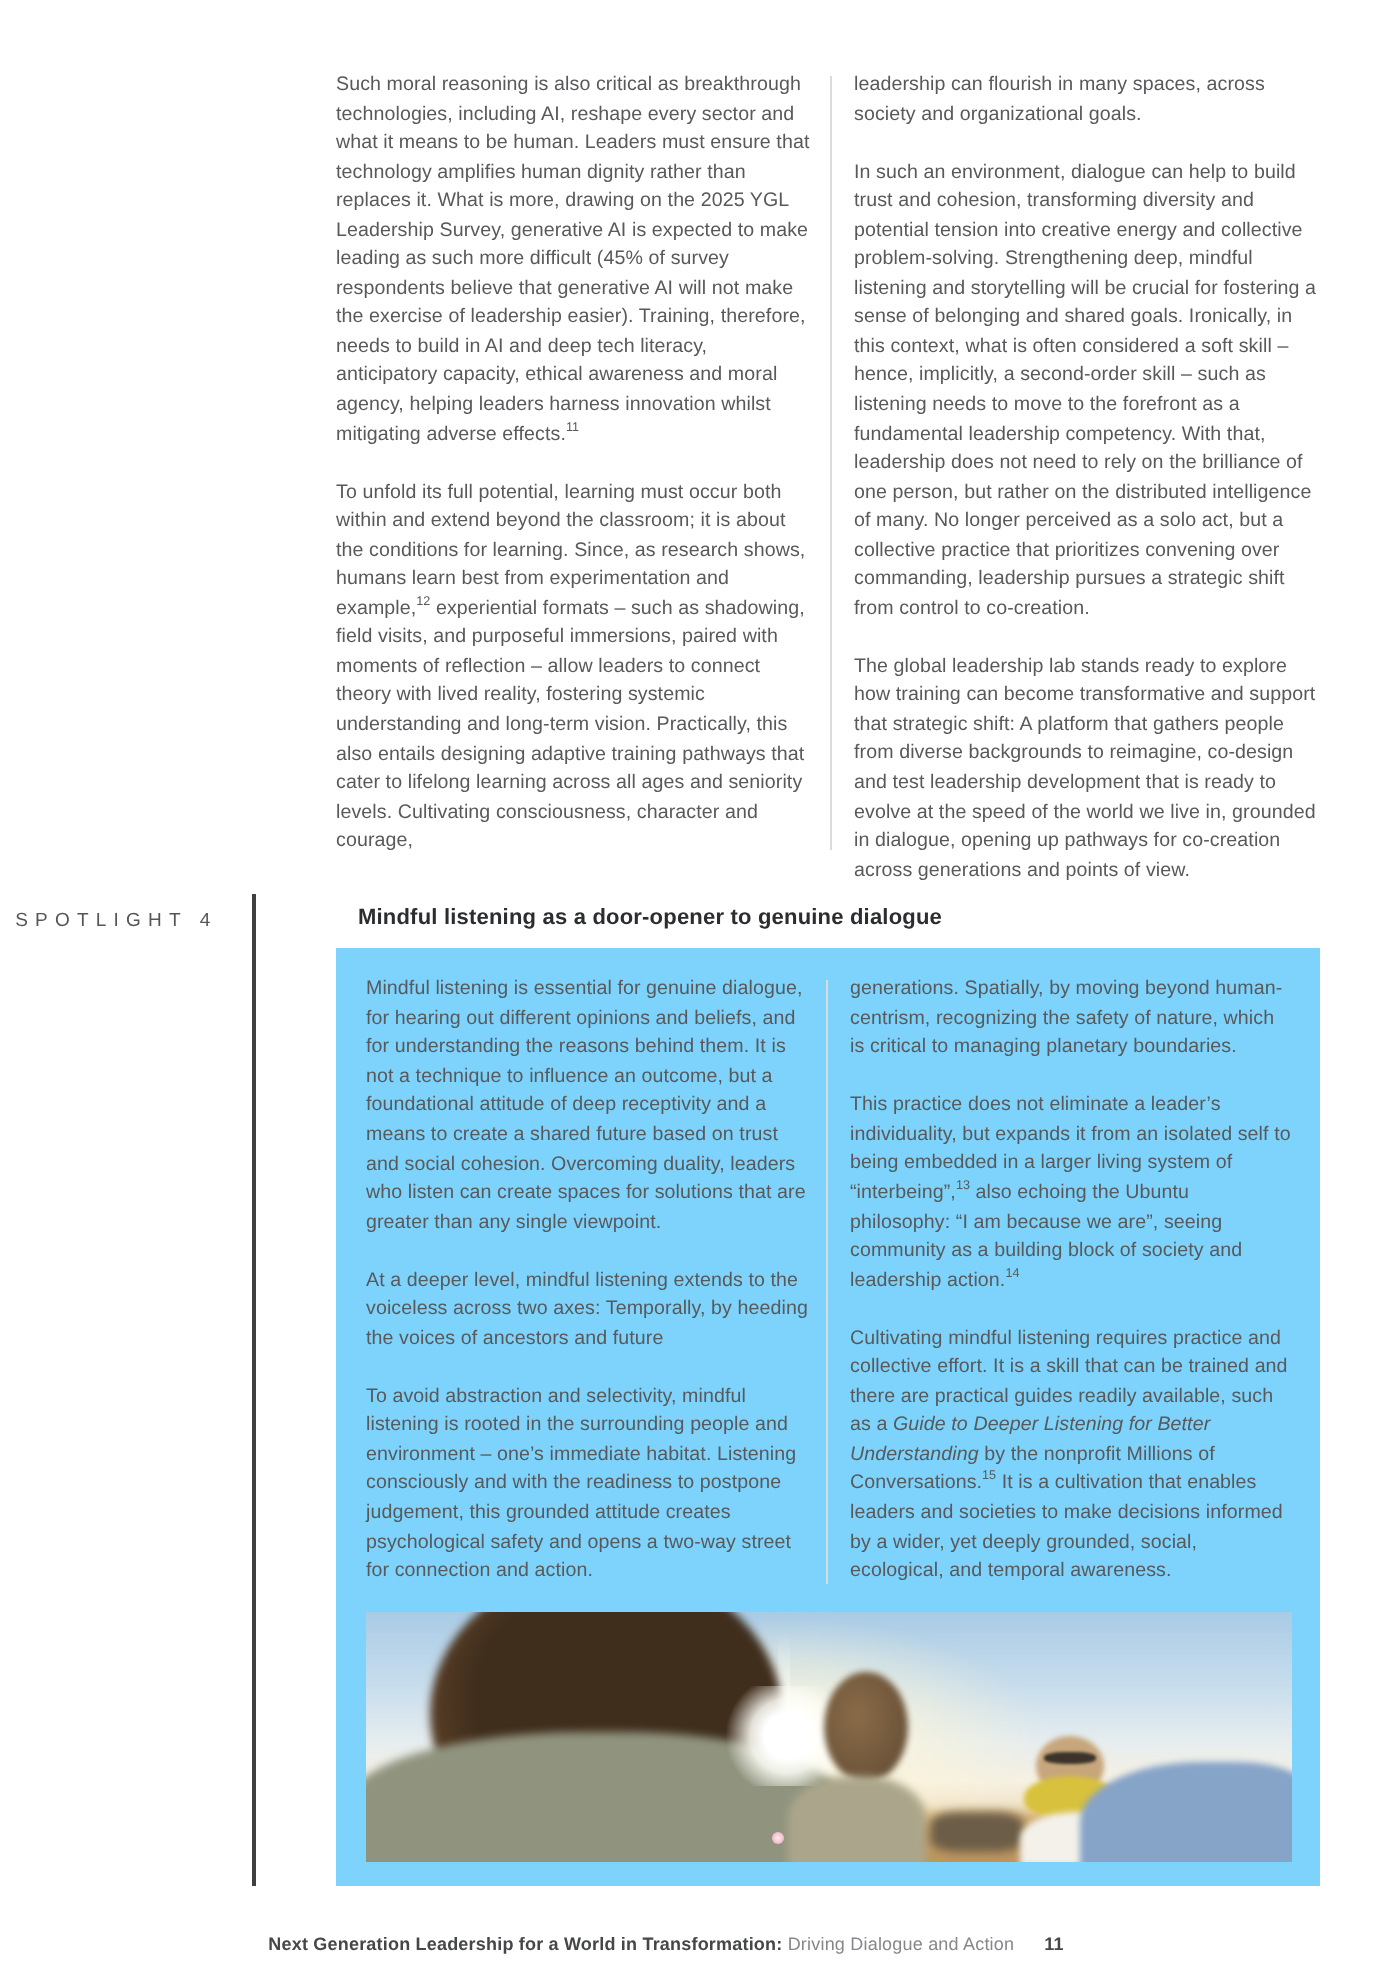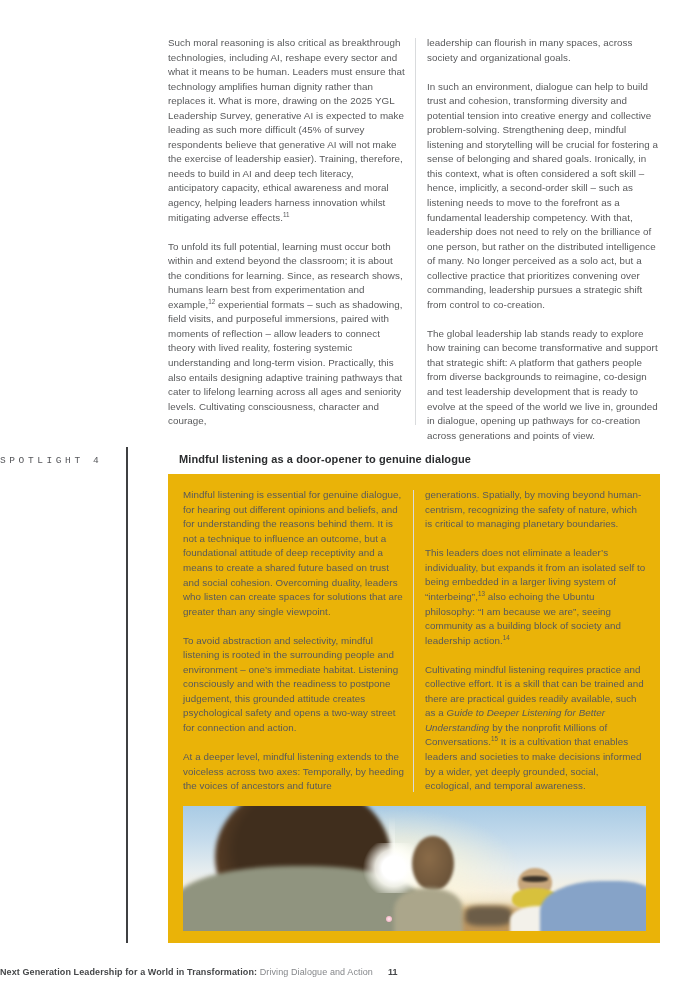--- a/index.html
+++ b/index.html
@@ -12,27 +12,27 @@
   .top-columns{display:flex;padding:36px 35px 0 168px;}
   .article-col{width:237px;font-size:9.8px;line-height:14.55px;letter-spacing:0.05px;}
   .article-col p{margin:0 0 14.5px;}
   .article-col p:last-child{margin-bottom:0;}
   .vdiv{width:1px;background:#d9dbdd;margin:2px 11px 18px 10px;}
   sup{font-size:6.3px;line-height:0;vertical-align:super;letter-spacing:0;}
   i{font-style:italic;}
   
   .spotlight{display:flex;align-items:stretch;margin-top:4px;}
   .spotlight-label{
-    width:158px;box-sizing:border-box;padding:8px 10px 0 0;text-align:left;
-    font-size:9.5px;letter-spacing:3.6px;color:#55565a;white-space:nowrap;font-family:Liberation Mono, monospace;
+    width:158px;box-sizing:border-box;padding:8px 10px 0 0;text-align:center;
+    font-size:9.5px;letter-spacing:3.6px;color:#55565a;white-space:nowrap;
   }
   .spotlight-rule{width:2px;background:#3f4042;}
   .spotlight-main{flex:1;padding-left:4px;margin-right:40px;margin-left:36px;}
   .spotlight-heading{margin:6px 0 9px 11px;font-size:11px;font-weight:bold;color:#2b2d2f;letter-spacing:0.1px;}
-  .spotlight-box{background:#eab308;padding:14px 14px 12px 15px;}
+  .spotlight-box{background:#7dd3fc;padding:14px 14px 12px 15px;}
   .box-columns{display:flex;}
   .box-col{width:221px;font-size:9.8px;line-height:14.55px;letter-spacing:0.05px;}
   .box-col p{margin:0 0 14.5px;}
   .box-col p:last-child{margin-bottom:0;}
   .box-vdiv{width:1px;background:#d9dbdd;margin:2px 11px 2px 9px;}
   
   .photo{margin-top:12px;height:125px;position:relative;overflow:hidden;background:#cfe2ee;}
   .photo *{position:absolute;}
   .ph-sky{inset:0;background:linear-gradient(180deg,#a9cbe5 0%,#c6dcec 28%,#e6edef 52%,#f7f1e2 68%,#efe2c4 80%,#d2ab6c 92%,#bd985f 100%);}
   .ph-sea{left:0;bottom:24%;width:34%;height:6%;background:#a7bdce;filter:blur(3px);}
@@ -47,21 +47,21 @@
   .ph-body-mid{left:45.5%;bottom:-4%;width:15%;height:38%;background:#aba68b;border-radius:45% 45% 0 0;filter:blur(2px);}
   .ph-bench{left:61%;bottom:4%;width:10%;height:16%;background:#6c5d48;border-radius:30%;filter:blur(2.5px);}
   .ph-head-scarf{left:72.3%;top:50%;width:7.4%;height:24%;background:#c7a67c;border-radius:50%;filter:blur(1.2px);}
   .ph-shades{left:73.2%;top:56%;width:5.6%;height:5%;background:#3c342a;border-radius:40%;filter:blur(0.8px);}
   .ph-scarf{left:71%;bottom:17%;width:10%;height:17%;background:#d8c13c;border-radius:50% 50% 40% 40%;filter:blur(1.2px);}
   .ph-body-scarf{left:70.6%;bottom:-2%;width:12.4%;height:22%;background:#f3f1ea;border-radius:50% 50% 0 0;filter:blur(1.5px);}
   .ph-hair-right{left:80.5%;top:20%;width:22%;height:66%;background:radial-gradient(ellipse at 45% 55%,#4c3018 0 55%,#6e4722 80%,#a8readonly 100%,#a86f38 100%);border-radius:48%;filter:blur(1.5px);}
   .ph-body-right{left:77%;bottom:-8%;width:26%;height:48%;background:#86a3c8;border-radius:50% 34% 0 0;filter:blur(1.5px);}
   .ph-flare-dot{left:43.8%;bottom:7%;width:6px;height:6px;background:radial-gradient(circle,#ffe9ef,#f3b8c8 70%,rgba(243,184,200,0));border-radius:50%;}
   
-  .footer{margin-top:24px;text-align:left;padding-right:34px;font-size:9px;color:#85878a;letter-spacing:0.1px;}
+  .footer{margin-top:24px;text-align:center;padding-right:34px;font-size:9px;color:#85878a;letter-spacing:0.1px;}
   .footer-strong{color:#454749;font-weight:bold;}
   .footer-page{color:#454749;font-weight:bold;margin-left:15px;}
 </style>
 </head>
 <body>
 
 <div class="page">
 
   <main class="top-columns">
     <div class="article-col">
@@ -78,27 +78,27 @@
 
   <section class="spotlight">
     <div class="spotlight-label">SPOTLIGHT 4</div>
     <div class="spotlight-rule"></div>
     <div class="spotlight-main">
       <h2 class="spotlight-heading">Mindful listening as a door-opener to genuine dialogue</h2>
       <div class="spotlight-box">
         <div class="box-columns">
           <div class="box-col">
               <p><span>Mindful listening is essential for genuine dialogue, for hearing out different opinions and beliefs, and for understanding the reasons behind them. It is not a technique to influence an outcome, but a foundational attitude of deep receptivity and a means to create a shared future based on trust and social cohesion. Overcoming duality, leaders who listen can create spaces for solutions that are greater than any single viewpoint.</span></p>
+              <p><span>At a deeper level, mindful listening extends to the voiceless across two axes: Temporally, by heeding the voices of ancestors and future</span></p>
               <p><span>To avoid abstraction and selectivity, mindful listening is rooted in the surrounding people and environment – one’s immediate habitat. Listening consciously and with the readiness to postpone judgement, this grounded attitude creates psychological safety and opens a two-way street for connection and action.</span></p>
-              <p><span>At a deeper level, mindful listening extends to the voiceless across two axes: Temporally, by heeding the voices of ancestors and future</span></p>
             </div>
           <div class="box-vdiv"></div>
           <div class="box-col">
               <p><span>generations. Spatially, by moving beyond human-centrism, recognizing the safety of nature, which is critical to managing planetary boundaries.</span></p>
-              <p><span>This leaders does not eliminate a leader’s individuality, but expands it from an isolated self to being embedded in a larger living system of “interbeing”,</span><sup>13</sup><span> also echoing the Ubuntu philosophy: “I am because we are”, seeing community as a building block of society and leadership action.</span><sup>14</sup></p>
+              <p><span>This practice does not eliminate a leader’s individuality, but expands it from an isolated self to being embedded in a larger living system of “interbeing”,</span><sup>13</sup><span> also echoing the Ubuntu philosophy: “I am because we are”, seeing community as a building block of society and leadership action.</span><sup>14</sup></p>
               <p><span>Cultivating mindful listening requires practice and collective effort. It is a skill that can be trained and there are practical guides readily available, such as a </span><i>Guide to Deeper Listening for Better Understanding</i><span> by the nonprofit Millions of Conversations.</span><sup>15</sup><span> It is a cultivation that enables leaders and societies to make decisions informed by a wider, yet deeply grounded, social, ecological, and temporal awareness.</span></p>
             </div>
         </div>
         <div class="photo" title="People sitting together outdoors at sunset by the sea, sun flare behind a woman’s head">
           <div class="ph-sky"></div>
           <div class="ph-sea"></div>
           <div class="ph-sand"></div>
           <div class="ph-glow"></div>
           <div class="ph-ray1"></div>
           <div class="ph-ray2"></div>

